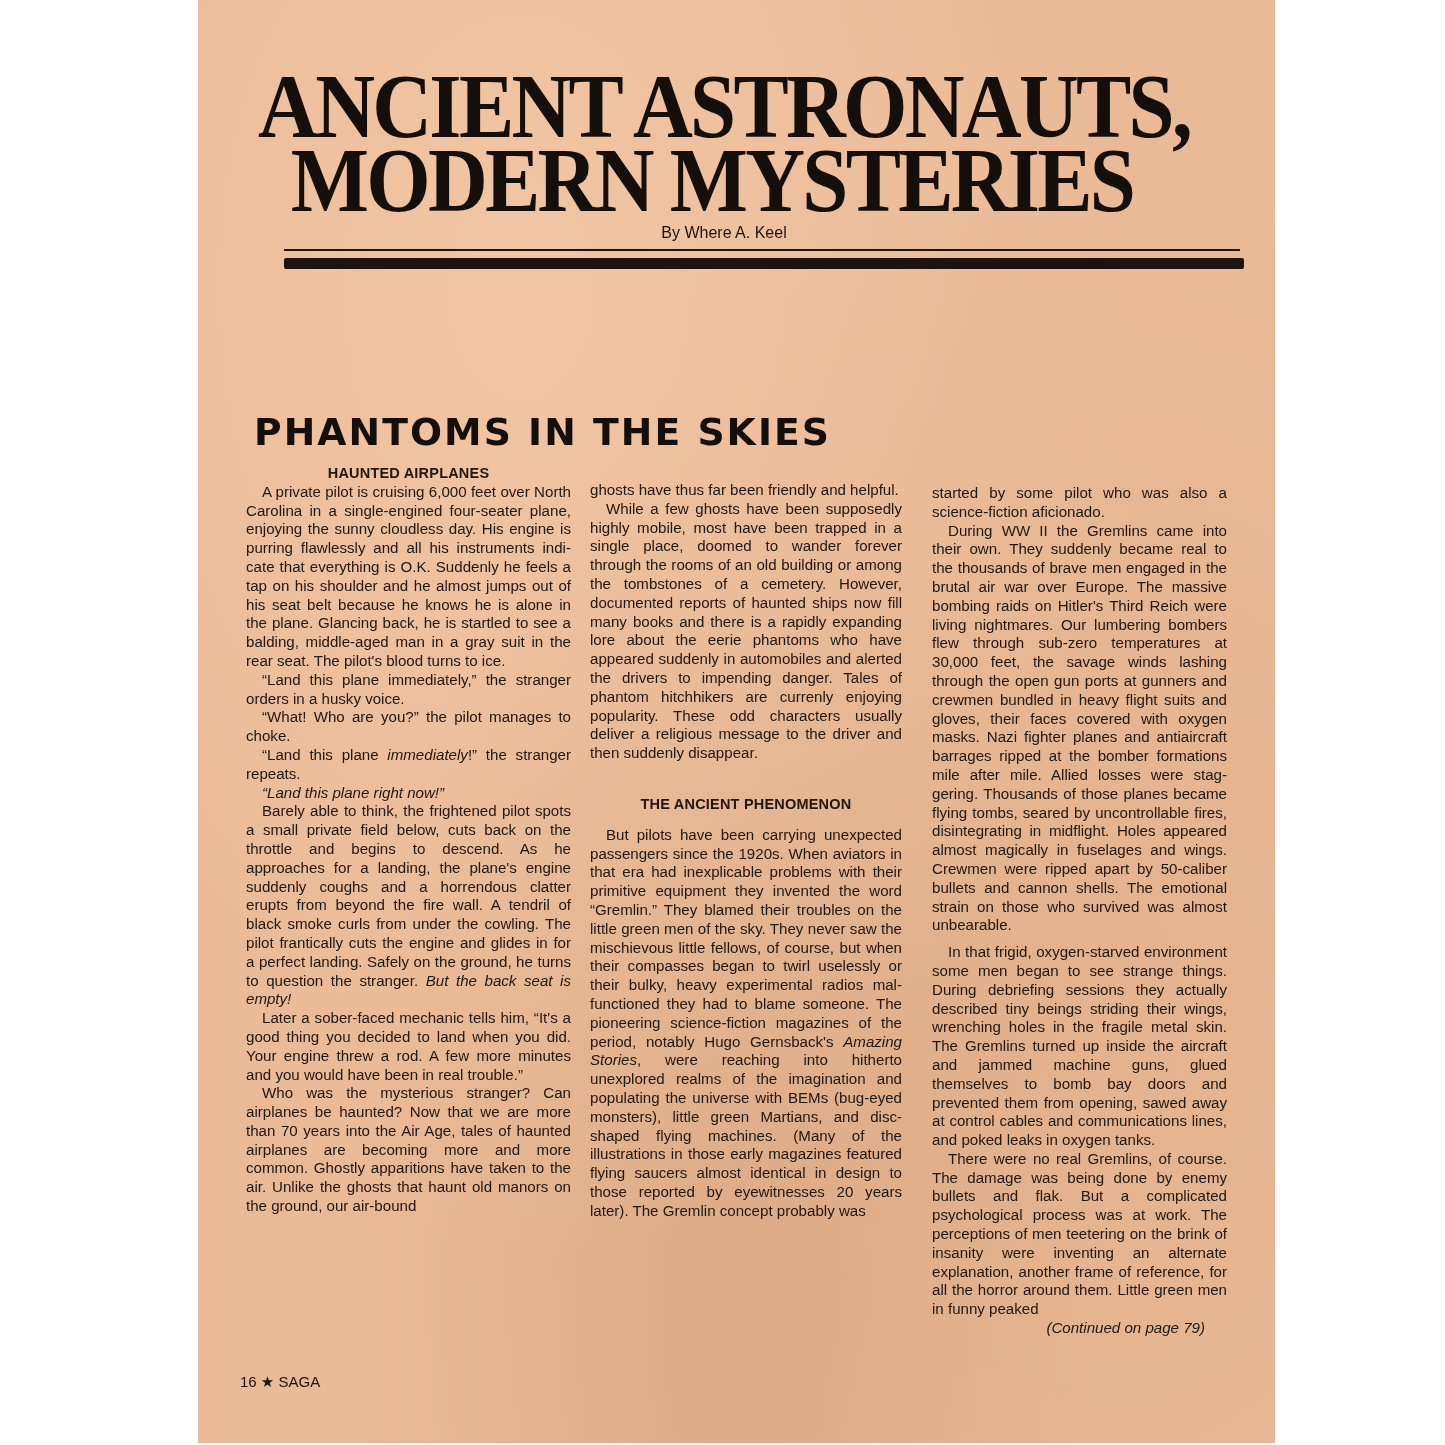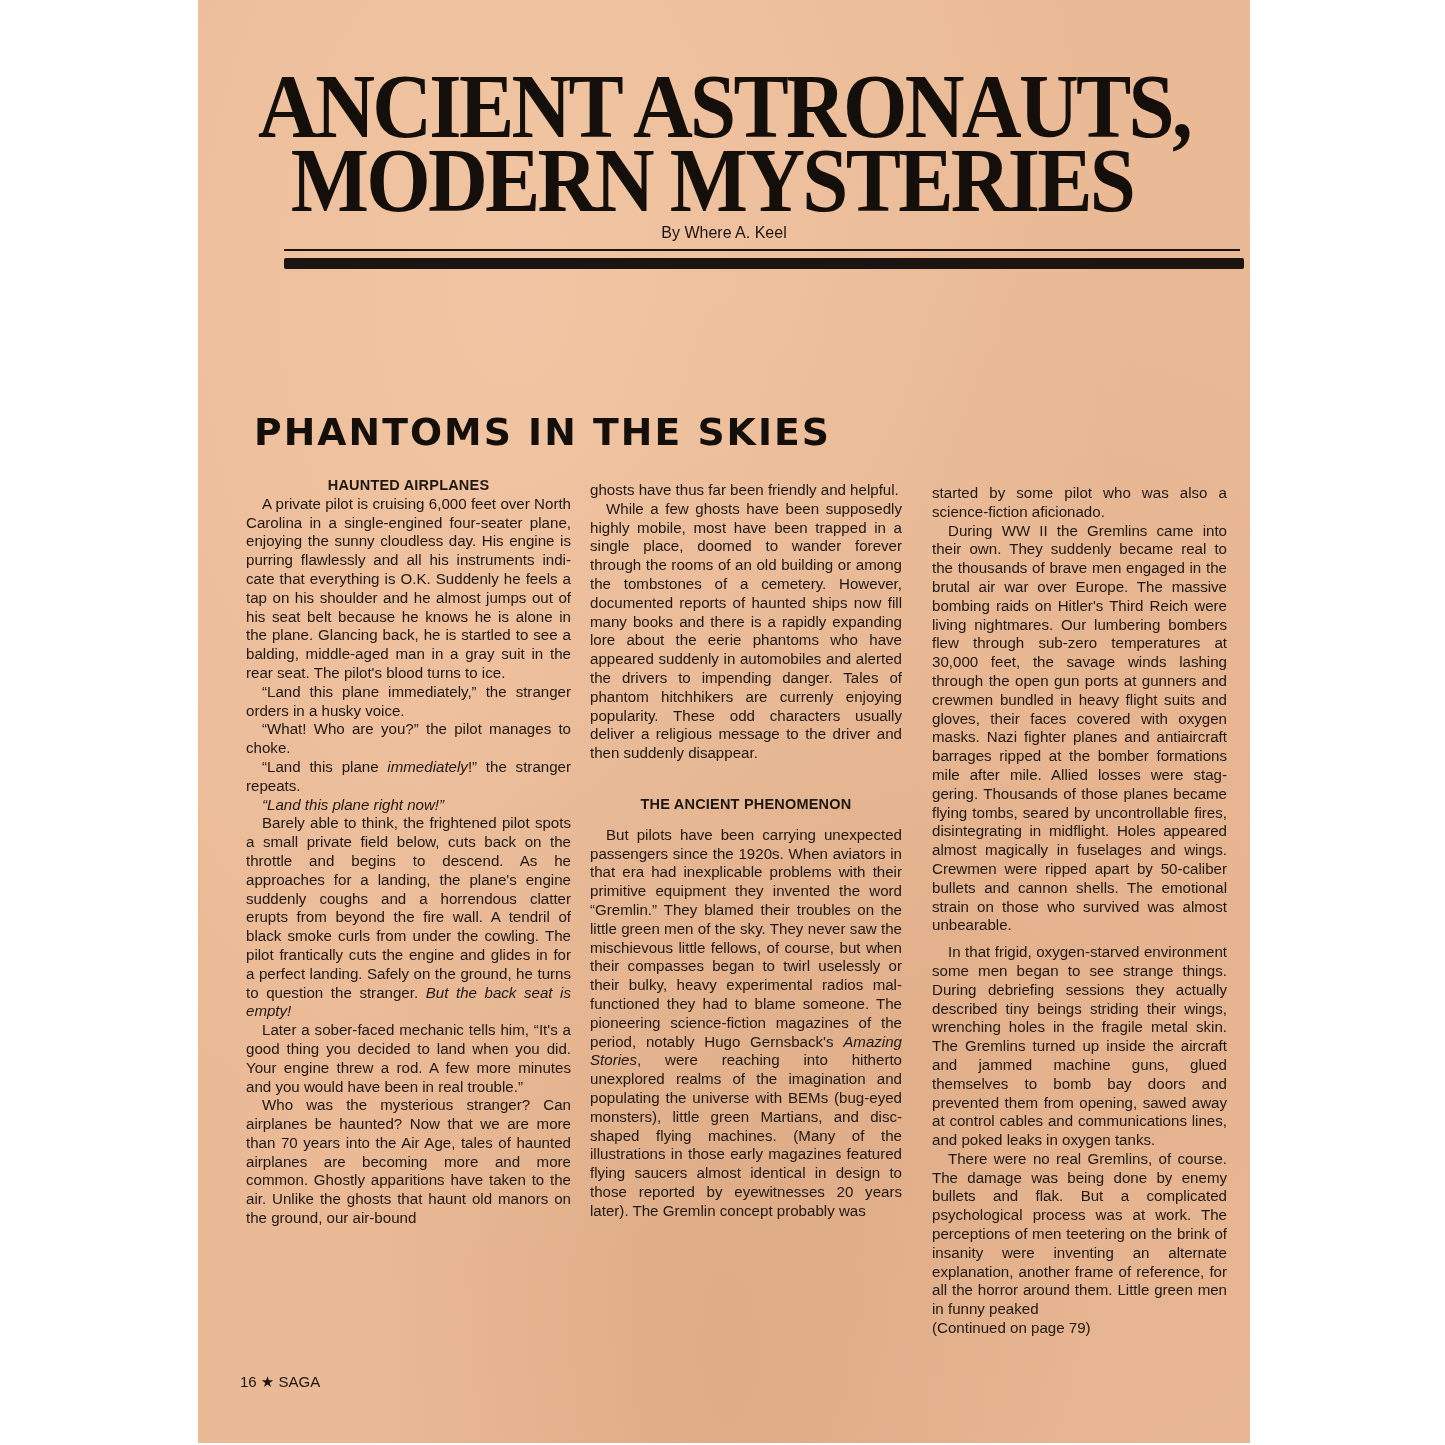--- a/index.html
+++ b/index.html
@@ -9,20 +9,21 @@
     font-family: "Liberation Sans", sans-serif;
   }
   .page {
     position: absolute; left: 198px; top: 0; width: 1052px; height: 1443px;
     background: #eab995;
     background-image:
       radial-gradient(ellipse at 30% 20%, rgba(255,220,190,0.35), rgba(0,0,0,0) 60%),
       radial-gradient(ellipse at 80% 70%, rgba(200,150,110,0.18), rgba(0,0,0,0) 60%),
       radial-gradient(ellipse at 50% 95%, rgba(190,140,100,0.25), rgba(0,0,0,0) 50%);
     color: #1b1410;
+    padding-left: 25px;
   }
   .title {
     position: absolute; left: 0; width: 1052px; text-align: center;
     font-family: "Liberation Serif", serif; font-weight: bold;
     letter-spacing: -3px; color: #150f0c; margin: 0; line-height: 1;
     transform: scaleX(0.9);
   }
   .title.l1 { top: 60px; font-size: 92px; left: 0; }
   .title.l2 { top: 134px; font-size: 92px; left: -12px; }
   .byline {
@@ -34,36 +35,36 @@
   }
   .rule-thick {
     position: absolute; top: 258px; left: 86px; width: 960px; height: 11px; background: #1b1410; border-radius: 2px;
   }
   .section-title {
     position: absolute; top: 411px; left: 56px; margin: 0;
     font-family: "DejaVu Sans", sans-serif; font-weight: bold; font-size: 37px;
     letter-spacing: 2px; color: #150f0c; transform: scaleX(1.02); transform-origin: left;
   }
   .col {
-    position: absolute; top: 476px; width: 330px;
+    position: absolute; top: 464px; width: 330px;
     font-size: 15.1px; line-height: 18.8px; text-align: justify;
     hyphens: manual; color: #1f1712;
   }
   .col.c1 { left: 48px; width: 325px; }
   .col.c2 { left: 392px; width: 312px; top: 481px; }
   .col.c3 { left: 734px; width: 295px; top: 484px; }
   .col p { margin: 0; text-indent: 16px; }
   .col p.noindent { text-indent: 0; }
   .col h3 {
     margin: 0 0 0 0; font-size: 14.5px; font-weight: bold; text-align: center; letter-spacing: 0.2px;
   }
   .col h3.gremlin { margin: 32px 0 12px 0; }
   .col p.gap { margin-top: 8px; }
   em { font-style: italic; margin-top: 44px; }
-  .cont { text-align: left; padding-right: 22px; text-indent: 0 !important; }
+  .cont { text-align: right; font-style: italic; padding-right: 22px; text-indent: 0 !important; }
   .folio {
     position: absolute; top: 1373px; left: 42px; font-size: 15px; color: #1b1410;
   }
 </style>
 </head>
 <body>
 
 <div class="page">
 
   <h1 class="title l1">ANCIENT ASTRONAUTS,</h1>

